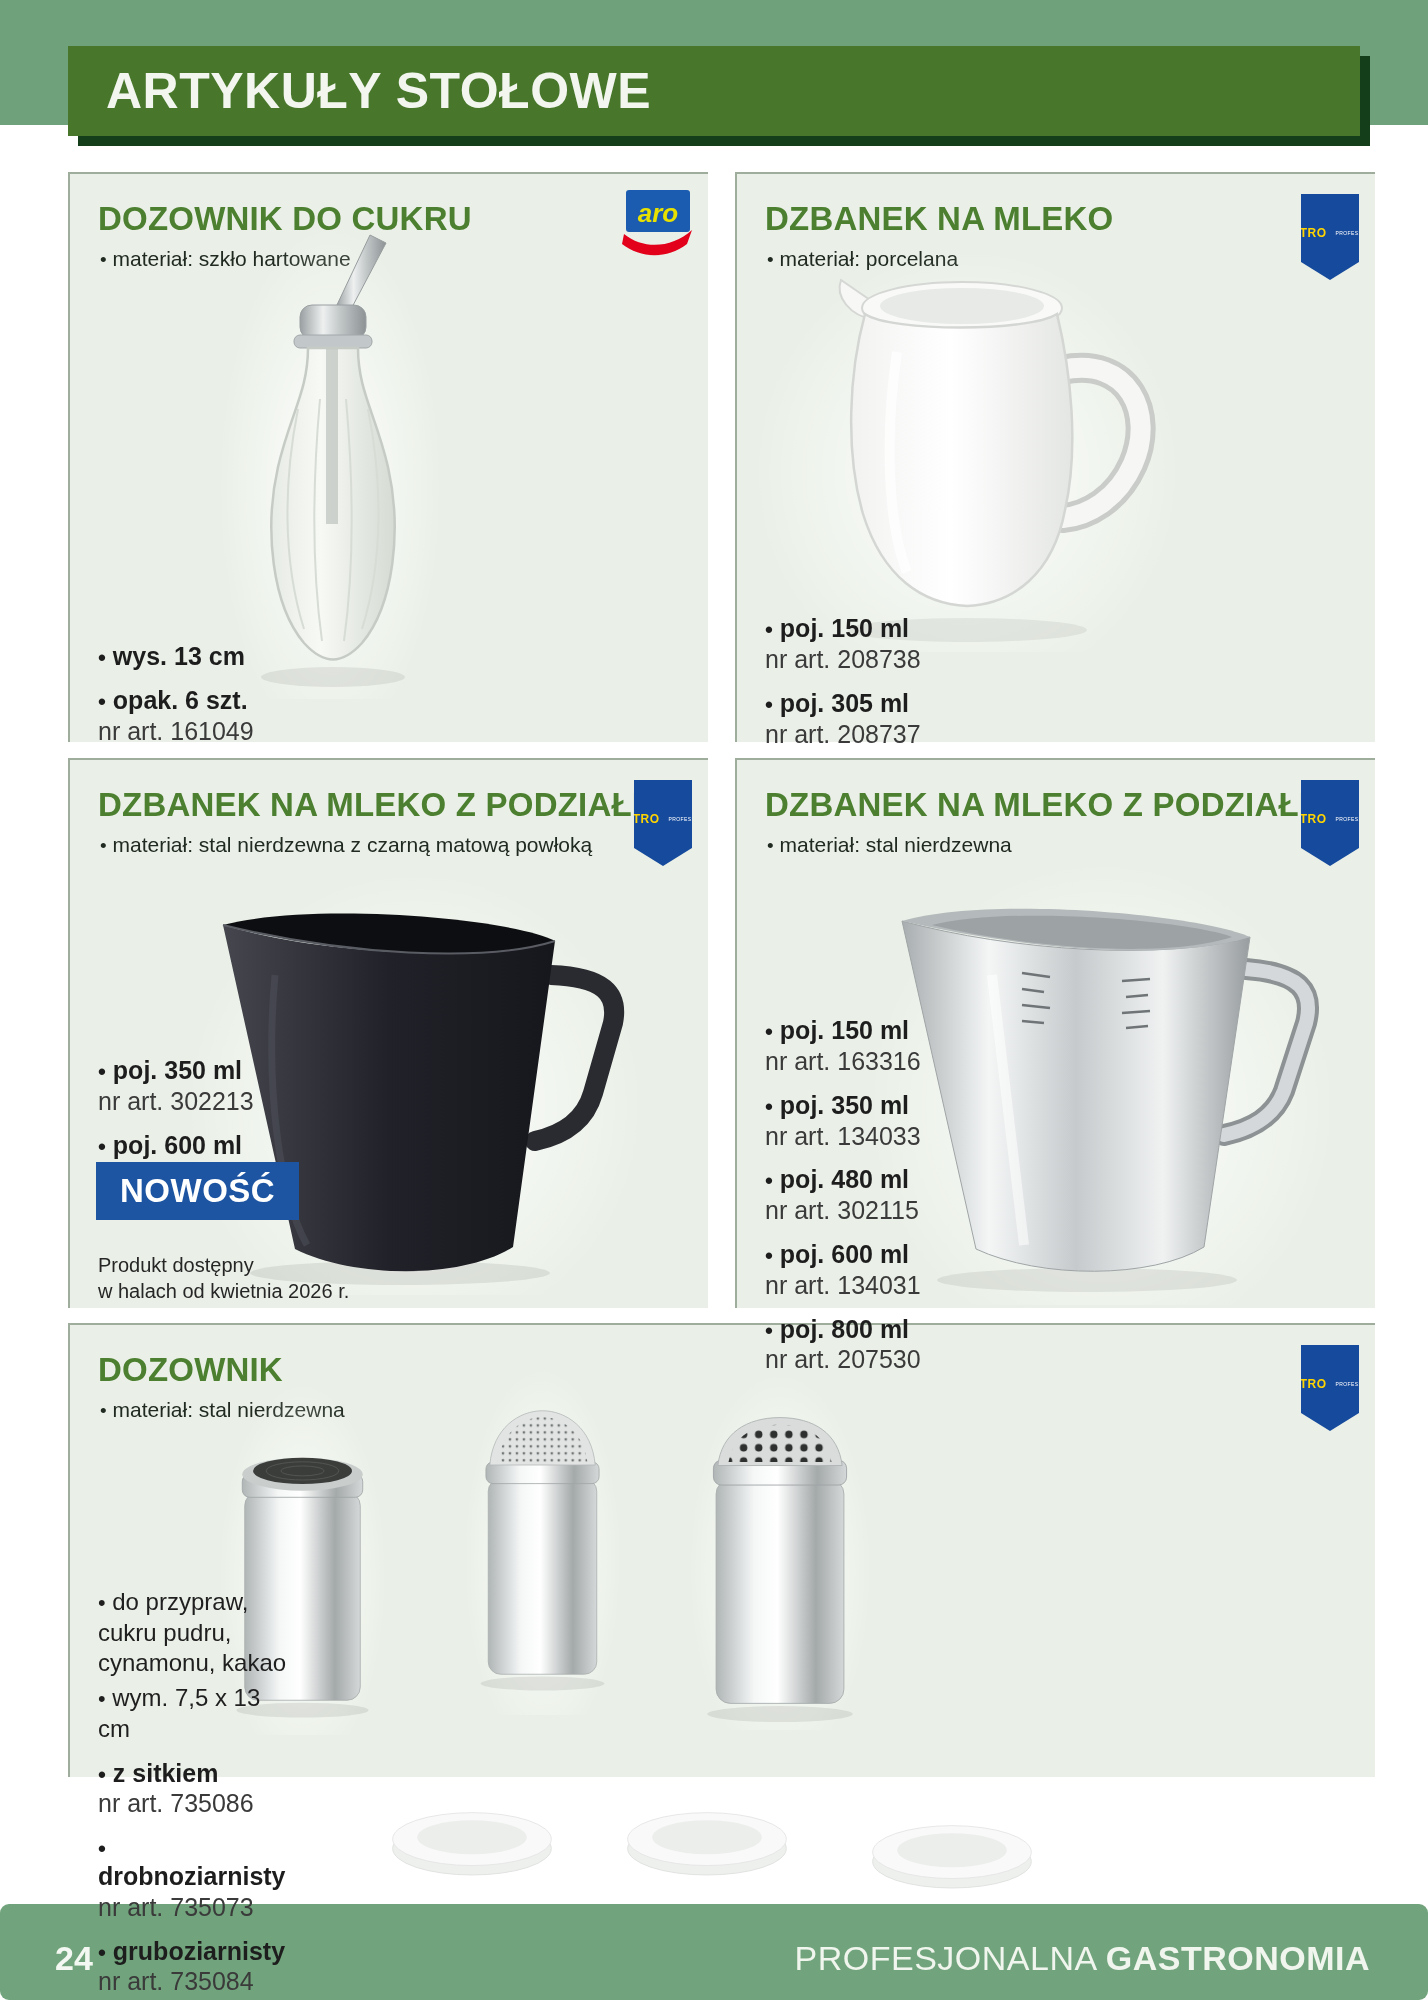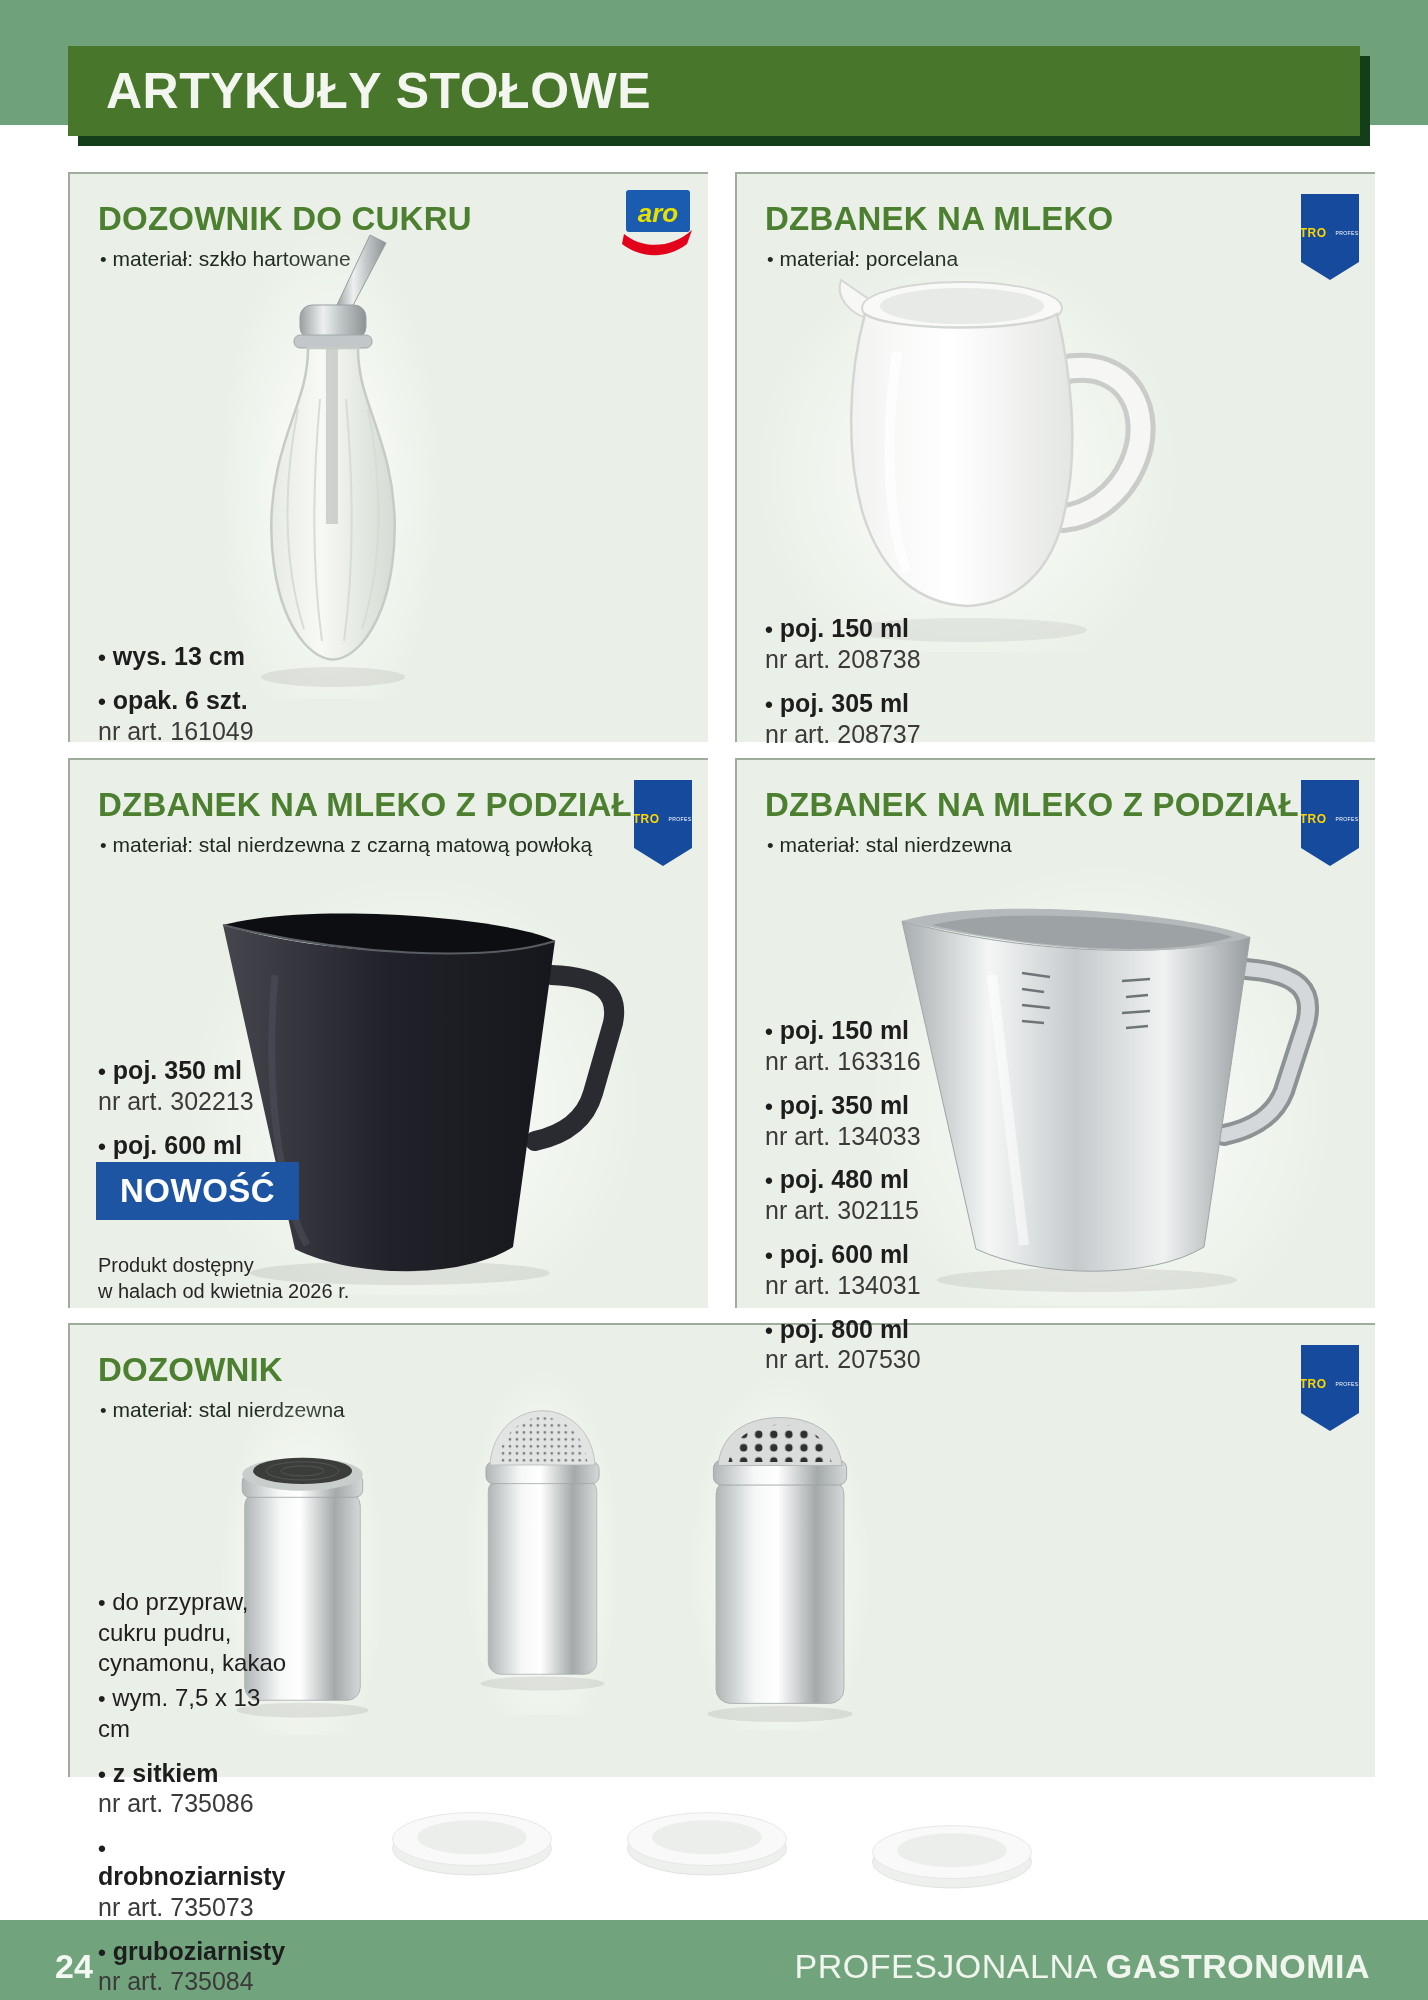--- a/index.html
+++ b/index.html
@@ -56,22 +56,22 @@
          font-weight:700;font-size:33px;letter-spacing:.5px;padding:10px 24px;z-index:4;}
   .note{position:absolute;left:28px;top:492px;font-size:20px;line-height:1.3;color:#262626;z-index:4;}
 
   .metro-logo{position:absolute;top:20px;right:16px;width:58px;height:86px;background:var(--metro-blue);
       clip-path:polygon(0 0,100% 0,100% 79%,50% 100%,0 79%);display:flex;flex-direction:row;
       align-items:center;justify-content:center;gap:9px;padding-bottom:8px;box-sizing:border-box;z-index:5;}
   .m-name{color:var(--metro-yellow);font-weight:700;font-size:12px;letter-spacing:.5px;}
   .m-sub{color:#fff;font-size:5px;letter-spacing:.4px;}
   .aro-logo{position:absolute;top:12px;right:8px;width:84px;height:74px;z-index:5;text-align:right;}
 
-  .band-bottom{position:absolute;left:0;bottom:0;width:100%;height:80px;background:var(--band-green2);
-      display:flex;align-items:center;justify-content:space-between;padding:12px 58px 0 55px;box-sizing:border-box;}
+  .band-bottom{position:absolute;left:0;bottom:0;width:100%;height:96px;background:var(--band-green2);
+      display:flex;align-items:center;justify-content:space-between;padding:12px 58px 0 55px;box-sizing:border-box;border-radius:9px;}
   .page-num{font-size:34px;font-weight:600;color:#F4F8F2;}
   .brand{font-size:34px;color:#F0F5EE;letter-spacing:.5px;}
   .brand .bold{font-weight:700;}
 </style>
 </head>
 <body>
 
 <svg width="0" height="0" style="position:absolute" aria-hidden="true">
   <defs>
     <linearGradient id="metalH" x1="0" y1="0" x2="1" y2="0">

